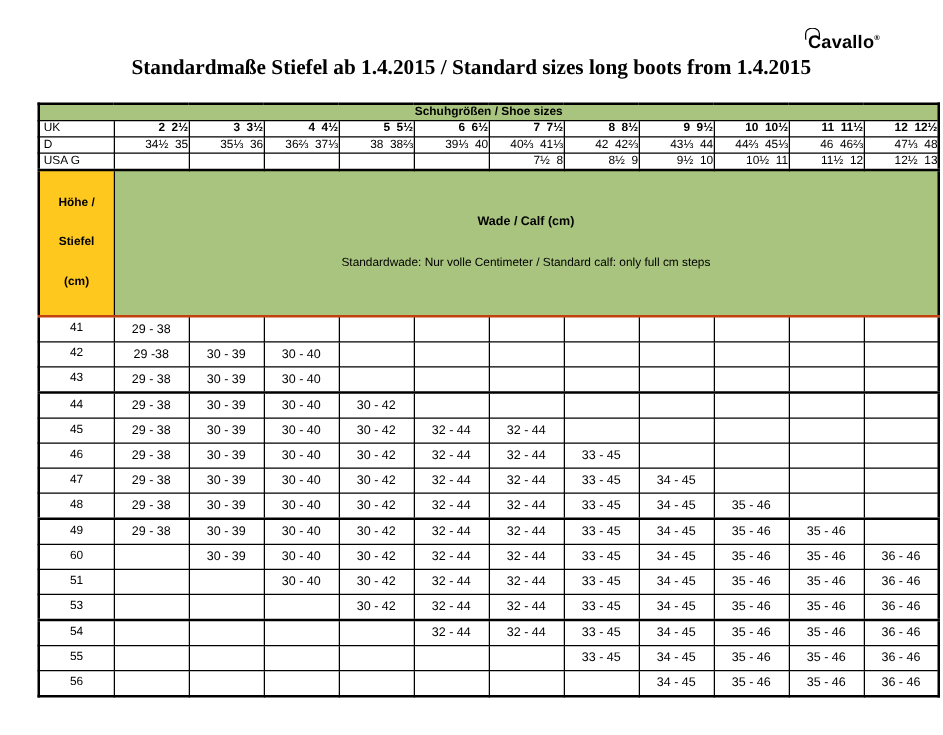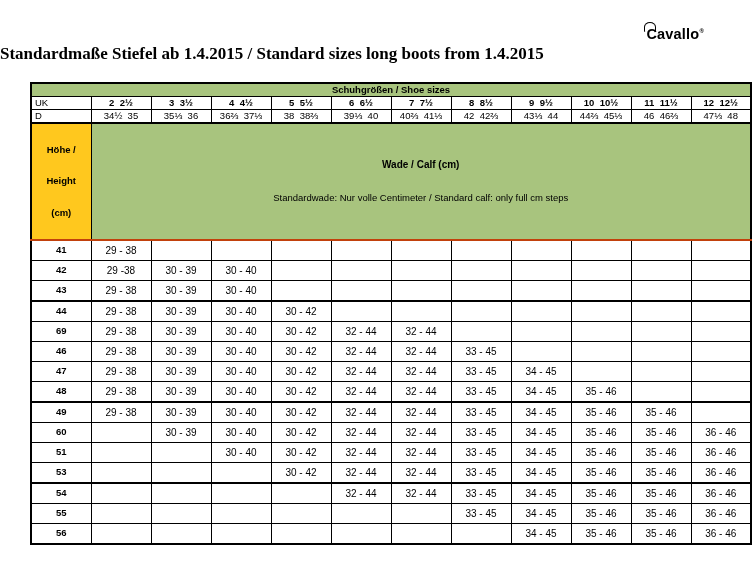--- a/index.html
+++ b/index.html
@@ -8,42 +8,42 @@
 
   
   .logo{position:absolute;top:26px;right:50px;font-size:14.5px;font-weight:bold;
         letter-spacing:.2px;white-space:nowrap;}
   .logo-c{position:relative;display:inline-block;}
   .logo-c::before{content:"";position:absolute;left:-2px;top:-4px;width:10px;height:9px;
         border:1.6px solid #000;border-bottom:none;border-radius:55% 55% 12% 12%;}
   .logo-mark{font-size:6px;vertical-align:super;}
 
   
-  .title{position:absolute;top:44px;left:0;width:100%;text-align:left;
+  .title{position:absolute;top:44px;left:0;width:100%;text-align:center;
          font-family:"Liberation Serif","DejaVu Serif",serif;font-size:17px;font-weight:600;}
 
   
   .size-table{position:absolute;left:30px;top:82px;width:722px;border-collapse:collapse;
               table-layout:fixed;border:2px solid #000;}
   .size-table td{border:1px solid #000;text-align:center;vertical-align:middle;
                  padding:0;white-space:pre;overflow:hidden;font-size:9.5px;line-height:1.1;}
 
   .green-hdr{background:var(--green);font-weight:bold;height:12px;font-size:9.5px;margin-left:24px;}
-  .shoe-row td{height:12px;}
+  .shoe-row td{height:12px;text-align:right;}
   .bold-row .size-cell{font-weight:bold;}
   .row-label{text-align:left !important;padding-left:3px !important;}
 
   .wade-row td{border-top:2px solid #000;border-bottom:2px solid #c2410c;}
   .height-hdr{background:var(--yellow);font-weight:bold;height:30px;line-height:1.08;}
   .wade-hdr{background:var(--green);}
   .wade-hdr .l1{font-weight:bold;font-size:10px;line-height:1.25;}
   .wade-hdr .l2{font-size:9.5px;line-height:1.2;}
 
   .calf-row td{height:19px;font-size:10px;}
-  .calf-row .height-cell{font-weight:bold;font-size:9.5px;}
+  .calf-row .height-cell{font-weight:normal;font-size:9.5px;}
   .grp td{border-bottom-width:2px;}
 </style>
 </head>
 <body>
 
 <div class="page">
 
   <div class="logo"><span class="logo-c">C</span><span>avallo</span><span class="logo-mark">®</span></div>
 
   <div class="title">Standardmaße Stiefel ab 1.4.2015 / Standard sizes long boots from 1.4.2015</div>
@@ -90,26 +90,40 @@
           <td class="size-cell">36⅔  37⅓</td>
           <td class="size-cell">38  38⅔</td>
           <td class="size-cell">39⅓  40</td>
           <td class="size-cell">40⅔  41⅓</td>
           <td class="size-cell">42  42⅔</td>
           <td class="size-cell">43⅓  44</td>
           <td class="size-cell">44⅔  45⅓</td>
           <td class="size-cell">46  46⅔</td>
           <td class="size-cell">47⅓  48</td>
         </tr>
+        <tr class="shoe-row">
+          <td class="row-label">USA G</td>
+          <td class="size-cell"></td>
+          <td class="size-cell"></td>
+          <td class="size-cell"></td>
+          <td class="size-cell"></td>
+          <td class="size-cell"></td>
+          <td class="size-cell">7½  8</td>
+          <td class="size-cell">8½  9</td>
+          <td class="size-cell">9½  10</td>
+          <td class="size-cell">10½  11</td>
+          <td class="size-cell">11½  12</td>
+          <td class="size-cell">12½  13</td>
+        </tr>
       </tbody>
     <tbody>
       <tr class="wade-row">
         <td class="height-hdr">
           <div>Höhe /</div>
-          <div>Height</div>
+          <div>Stiefel</div>
           <div>(cm)</div>
         </td>
         <td colspan="11" class="wade-hdr">
           <div class="l1">Wade / Calf (cm)</div>
           <div class="l2">Standardwade: Nur volle Centimeter / Standard calf: only full cm steps</div>
         </td>
       </tr>
     </tbody>
     <tbody id="calf-rows">
         <tr class="calf-row">
@@ -162,21 +176,21 @@
           <td>30 - 42</td>
           <td></td>
           <td></td>
           <td></td>
           <td></td>
           <td></td>
           <td></td>
           <td></td>
         </tr>
         <tr class="calf-row">
-          <td class="height-cell">69</td>
+          <td class="height-cell">45</td>
           <td>29 - 38</td>
           <td>30 - 39</td>
           <td>30 - 40</td>
           <td>30 - 42</td>
           <td>32 - 44</td>
           <td>32 - 44</td>
           <td></td>
           <td></td>
           <td></td>
           <td></td>

